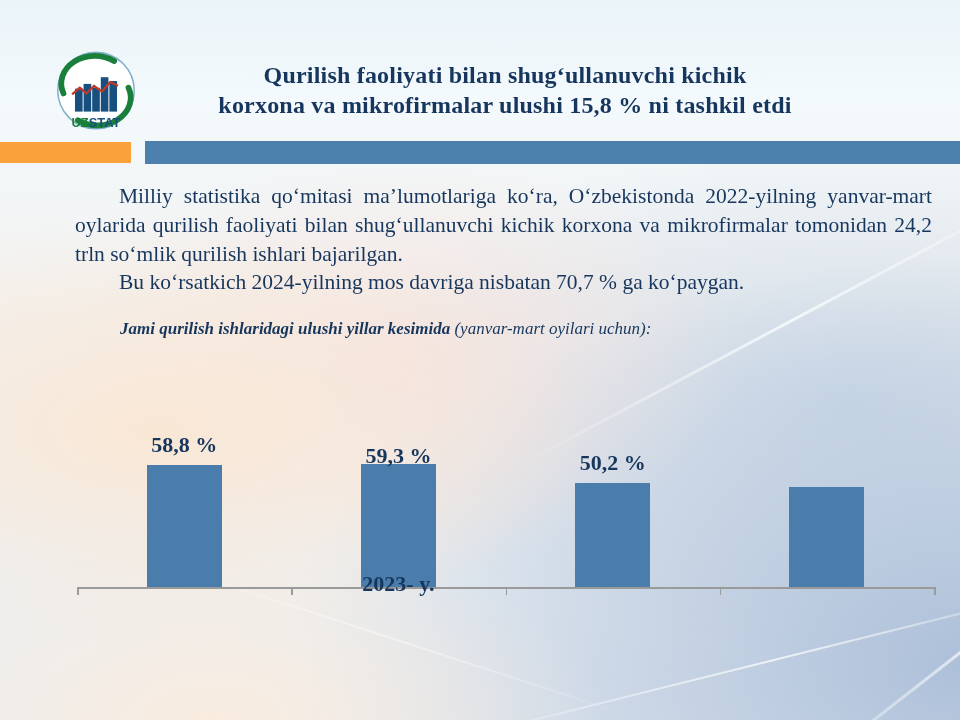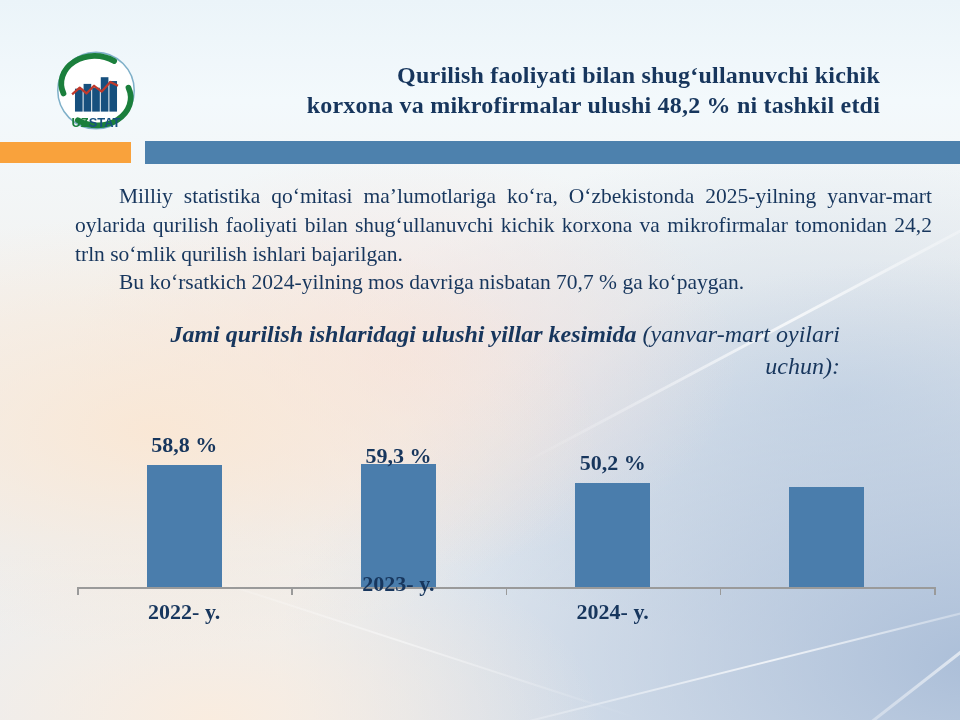--- a/index.html
+++ b/index.html
@@ -10,34 +10,34 @@
       radial-gradient(ellipse 620px 300px at 16% 60%, rgba(250,231,212,0.95), rgba(250,231,212,0) 72%),
       radial-gradient(ellipse 480px 300px at 42% 50%, rgba(246,226,221,0.75), rgba(246,226,221,0) 70%),
       radial-gradient(ellipse 520px 260px at 22% 100%, rgba(251,236,221,0.9), rgba(251,236,221,0) 75%),
       radial-gradient(ellipse 900px 520px at 102% 92%, rgba(168,188,215,0.95), rgba(168,188,215,0) 78%),
       radial-gradient(ellipse 700px 340px at 88% 55%, rgba(201,216,232,0.8), rgba(201,216,232,0) 75%),
       linear-gradient(180deg,#ebf4f9 0%,#f3f9fc 14%,#f2f1ef 45%,#ecf0f3 75%,#e9eef3 100%);
   }
   .streak{position:absolute;background:linear-gradient(90deg,rgba(255,255,255,0),rgba(255,255,255,0.75),rgba(255,255,255,0));pointer-events:none;}
   .title{
     position:absolute;left:130px;right:80px;top:60px;
-    text-align:right;font-weight:bold;font-size:24px;line-height:1.25;
+    text-align:center;font-weight:bold;font-size:24px;line-height:1.25;
     color:#17365d;letter-spacing:0.2px;
   }
   .logo{position:absolute;left:53px;top:50px;width:86px;height:85px;}
   .band-orange{position:absolute;left:0;top:142px;width:131px;height:21px;background:#f9a23c;}
   .band-blue{position:absolute;left:145px;top:141px;width:815px;height:23px;background:#4d81ad;}
   .bodytext{
     position:absolute;left:75px;top:182px;width:857px;
     font-size:21.5px;line-height:1.34;color:#17365d;text-align:justify;
   }
   .bodytext p{margin:0;text-indent:44px;}
   .chart-title{
-    position:absolute;left:120px;right:120px;top:318px;text-align:right;
-    font-size:24px;font-style:italic;color:#17365d;line-height:1.35;
+    position:absolute;left:120px;right:120px;top:318px;text-align:left;
+    font-size:17px;font-style:italic;color:#17365d;line-height:1.35;
   }
   .chart-title .bold{font-weight:bold;}
   .chart{position:absolute;left:0;top:0;width:780px;height:720px;pointer-events:none;}
   .bar{position:absolute;background:#4a7dac;}
   .val-label{position:absolute;width:170px;text-align:center;font-weight:bold;font-size:22px;color:#17365d;}
   .cat-label{position:absolute;width:180px;text-align:center;font-weight:bold;font-size:22px;color:#17365d;}
   .axis{position:absolute;background:#9a9a9a;}
 </style>
 </head>
 <body>
@@ -59,45 +59,43 @@
       <rect x="41" y="39" width="8" height="25"></rect>
       <rect x="50" y="28" width="8" height="36"></rect>
       <rect x="59" y="32" width="8" height="32"></rect>
     </g>
     <polyline points="20,46 28,39 35,45 43,37 51,43 60,33 68,37" fill="none" stroke="#c0392b" stroke-width="2.4" stroke-linejoin="round"></polyline>
     <text x="45" y="80" text-anchor="middle" font-family="Liberation Sans, sans-serif" font-weight="bold" font-size="13.5"><tspan fill="#1b7f3c">UZ</tspan><tspan fill="#17507e">STAT</tspan></text>
   </svg>
 
   <div class="title">
     <div>Qurilish faoliyati bilan shug‘ullanuvchi kichik</div>
-    <div>korxona va mikrofirmalar ulushi 48,2 % ni tashkil etdi</div>
+    <div>korxona va mikrofirmalar ulushi 15,8 % ni tashkil etdi</div>
   </div>
 
   <div class="band-orange"></div>
   <div class="band-blue"></div>
 
   <div class="bodytext">
-    <p>Milliy statistika qo‘mitasi ma’lumotlariga ko‘ra, O‘zbekistonda 2025-yilning yanvar-mart oylarida qurilish faoliyati bilan shug‘ullanuvchi kichik korxona va mikrofirmalar tomonidan 24,2 trln so‘mlik qurilish ishlari bajarilgan.</p>
+    <p>Milliy statistika qo‘mitasi ma’lumotlariga ko‘ra, O‘zbekistonda 2022-yilning yanvar-mart oylarida qurilish faoliyati bilan shug‘ullanuvchi kichik korxona va mikrofirmalar tomonidan 24,2 trln so‘mlik qurilish ishlari bajarilgan.</p>
     <p>Bu ko‘rsatkich 2024-yilning mos davriga nisbatan 70,7 % ga ko‘paygan.</p>
   </div>
 
   <div class="chart-title"><span class="bold">Jami qurilish ishlaridagi ulushi yillar kesimida </span><span>(yanvar-mart oyilari uchun):</span></div>
 
   <div class="chart">
       <div class="axis" style="left: 77px; top: 587px; width: 857px; height: 1.5px; background: rgb(154, 154, 154);"></div>
       <div class="axis" style="left: 77px; top: 587px; width: 1.5px; height: 8px; background: rgb(154, 154, 154);"></div>
       <div class="axis" style="left: 291.25px; top: 587px; width: 1.5px; height: 8px; background: rgb(154, 154, 154);"></div>
       <div class="axis" style="left: 505.5px; top: 587px; width: 1.5px; height: 8px; background: rgb(154, 154, 154);"></div>
       <div class="axis" style="left: 719.75px; top: 587px; width: 1.5px; height: 8px; background: rgb(154, 154, 154);"></div>
       <div class="axis" style="left: 934px; top: 587px; width: 1.5px; height: 8px; background: rgb(154, 154, 154);"></div>
       <div class="bar" style="left: 146.625px; top: 464.78px; width: 75px; height: 122.22px; background: rgb(74, 125, 172);"></div>
       <div class="val-label" style="left: 99.125px; top: 431.78px;">58,8 %</div>
-      <div class="cat-label" style="left: 94.125px; top: 599px;">2022- y.</div>
       <div class="bar" style="left: 360.875px; top: 463.741px; width: 75px; height: 123.259px; background: rgb(74, 125, 172);"></div>
       <div class="val-label" style="left: 313.375px; top: 430.741px; margin-top: 12px;">59,3 %</div>
       <div class="cat-label" style="left: 308.375px; top: 571px;">2023- y.</div>
       <div class="bar" style="left: 575.125px; top: 482.656px; width: 75px; height: 104.344px; background: rgb(74, 125, 172);"></div>
       <div class="val-label" style="left: 527.625px; top: 449.656px;">50,2 %</div>
-      <div class="cat-label" style="left: 522.625px; top: 599px;">2024- y.</div>
       <div class="bar" style="left: 789.375px; top: 486.813px; width: 75px; height: 100.187px; background: rgb(74, 125, 172);"></div>
     </div>
 
 </div>
 
 </body></html>

